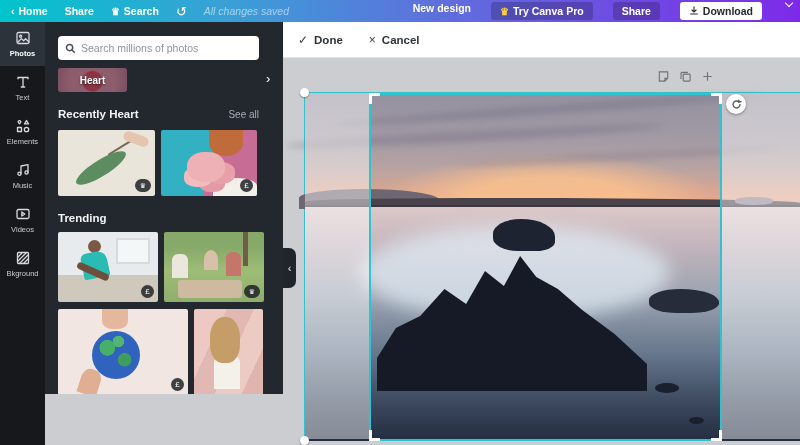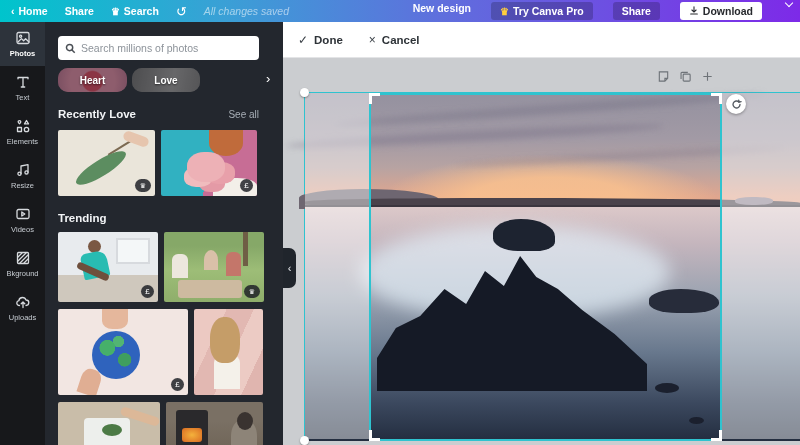--- a/index.html
+++ b/index.html
@@ -22,29 +22,29 @@
 
   
   .rail { position:absolute; left:0; top:22px; width:45px; height:423px; background:#17181b; z-index:20;
     display:flex; flex-direction:column; }
   .rail-item { height:44px; display:flex; flex-direction:column; align-items:center; justify-content:center; gap:3px;
     color:#c7ccd2; font-size:7.5px; cursor:pointer; }
   .rail-item.active { background:#2d333b; color:#fff; font-weight:700; }
   .rail-item svg { width:16px; height:16px; stroke:#d7dade; fill:none; stroke-width:1.3; stroke-linecap:round; stroke-linejoin:round; }
 
   
-  .panel { position:absolute; left:45px; top:22px; width:238px; height:423px; background:#23272e; z-index:20; overflow:hidden; }
+  .panel { position:absolute; left:45px; top:22px; width:238px; height:372px; background:#23272e; z-index:20; overflow:hidden; }
   .search-box { position:absolute; left:13px; top:14px; width:201px; height:24px; background:#fff; border-radius:4px;
     display:flex; align-items:center; padding:0 7px; gap:5px; }
   .search-box svg { width:11px; height:11px; stroke:#4a4f55; fill:none; stroke-width:1.6; flex:none; }
   .search-box input { border:none; outline:none; width:100%; font-size:10.5px; color:#333; font-family:"Liberation Sans",sans-serif; }
   .search-box input::placeholder { color:#8d939a; }
 
   .chips { position:absolute; left:13px; top:46px; display:flex; gap:5px; }
-  .chip { height:24px; border-radius:10px; overflow:hidden; position:relative; cursor:pointer; }
+  .chip { height:24px; border-radius:3px; overflow:hidden; position:relative; cursor:pointer; }
   .chip .shade { position:absolute; inset:0; background:rgba(20,20,25,.38); }
   .chip .lbl { position:absolute; inset:0; display:flex; align-items:center; justify-content:center;
     color:#fff; font-size:10px; font-weight:700; text-shadow:0 1px 2px rgba(0,0,0,.6); }
   .chip-heart { width:69px; background:radial-gradient(circle at 50% 55%, #d44a5e 0 26%, #d98aa0 30% 60%, #b7718c 100%); }
   .chip-love  { width:68px; background:linear-gradient(100deg,#6f6f6f,#9a9a9a 60%,#7c7c7c); }
   .chip-food  { width:60px; background:linear-gradient(100deg,#6da94e 0 30%,#d8b93f 45%,#c4452e 70%,#7c4b2a 100%); }
   .chips-more { position:absolute; left:221px; top:49px; color:#fff; font-size:13px; cursor:pointer; }
 
   .sec-head { position:absolute; left:13px; width:201px; display:flex; justify-content:space-between; align-items:baseline; }
   .sec-title { color:#f2f4f6; font-size:11.5px; font-weight:700; }
@@ -224,68 +224,57 @@
         <circle cx="11.5" cy="11.5" r="2.2"></circle>
       </svg>
     <span>Elements</span>
   </div>
   <div class="rail-item">
     <svg viewBox="0 0 16 16">
         <path d="M6 11.5V4l7-1.3v7.5"></path>
         <circle cx="4.5" cy="11.7" r="1.6"></circle>
         <circle cx="11.5" cy="10.4" r="1.6"></circle>
       </svg>
-    <span>Resize</span>
+    <span>Music</span>
   </div>
   <div class="rail-item">
     <svg viewBox="0 0 16 16">
         <rect x="2" y="3.5" width="12" height="9" rx="1.5"></rect>
         <path d="M6.8 6l3 2-3 2z"></path>
       </svg>
     <span>Videos</span>
   </div>
   <div class="rail-item">
     <svg viewBox="0 0 16 16">
         <rect x="2.5" y="2.5" width="11" height="11" rx="1"></rect>
         <path d="M3 7l4-4M3 11l8-8M5 13l8-8M9 13l4-4"></path>
       </svg>
     <span>Bkground</span>
-  </div>
-  <div class="rail-item">
-    <svg viewBox="0 0 16 16">
-        <path d="M4.5 11.5c-1.6 0-2.7-1.1-2.7-2.5 0-1.3.9-2.2 2.1-2.4.2-1.8 1.8-3.1 3.6-3.1 1.6 0 3 1 3.5 2.5 1.5 0 2.8 1 2.8 2.6 0 1.6-1.2 2.9-2.8 2.9"></path>
-        <path d="M8 13.5V8.2M6.2 9.8L8 8l1.8 1.8"></path>
-      </svg>
-    <span>Uploads</span>
   </div>
 </div>
 
 <div class="panel">
   <div class="search-box">
     <svg viewBox="0 0 12 12">
         <circle cx="5" cy="5" r="3.4"></circle>
         <line x1="7.6" y1="7.6" x2="10.6" y2="10.6"></line>
       </svg>
     <input type="text" placeholder="Search millions of photos" style="">
   </div>
 
   <div class="chips">
     <div class="chip chip-heart">
       <div class="shade"></div>
       <div class="lbl">Heart</div>
     </div>
-    <div class="chip chip-love">
-      <div class="shade"></div>
-      <div class="lbl">Love</div>
-    </div>
   </div>
   <div class="chips-more">›</div>
 
   <div class="sec-head" style="top:86px;">
-    <span class="sec-title">Recently Love</span>
+    <span class="sec-title">Recently Heart</span>
     <span class="sec-action">See all</span>
   </div>
 
   <div class="row" style="top:108px;">
     <div class="thumb sc-leaf" style="width:97px;height:66px;">
       <div class="stem"></div>
       <div class="leaf"></div>
       <div class="hand"></div>
       <span class="badge-pill">♛</span>
     </div>

